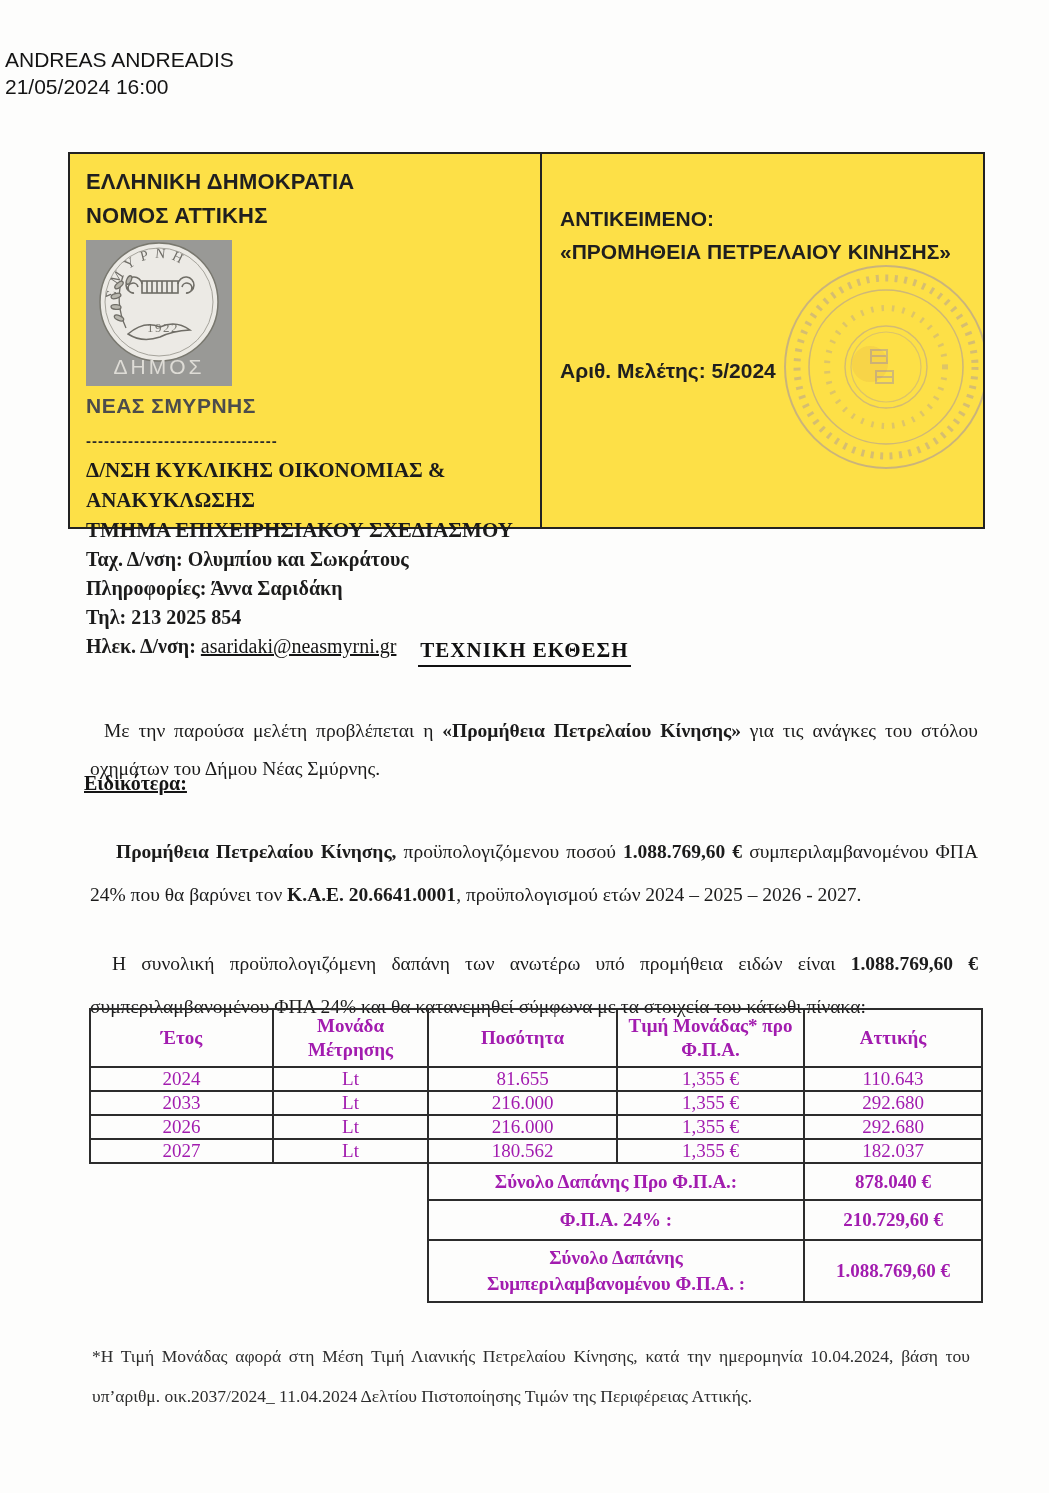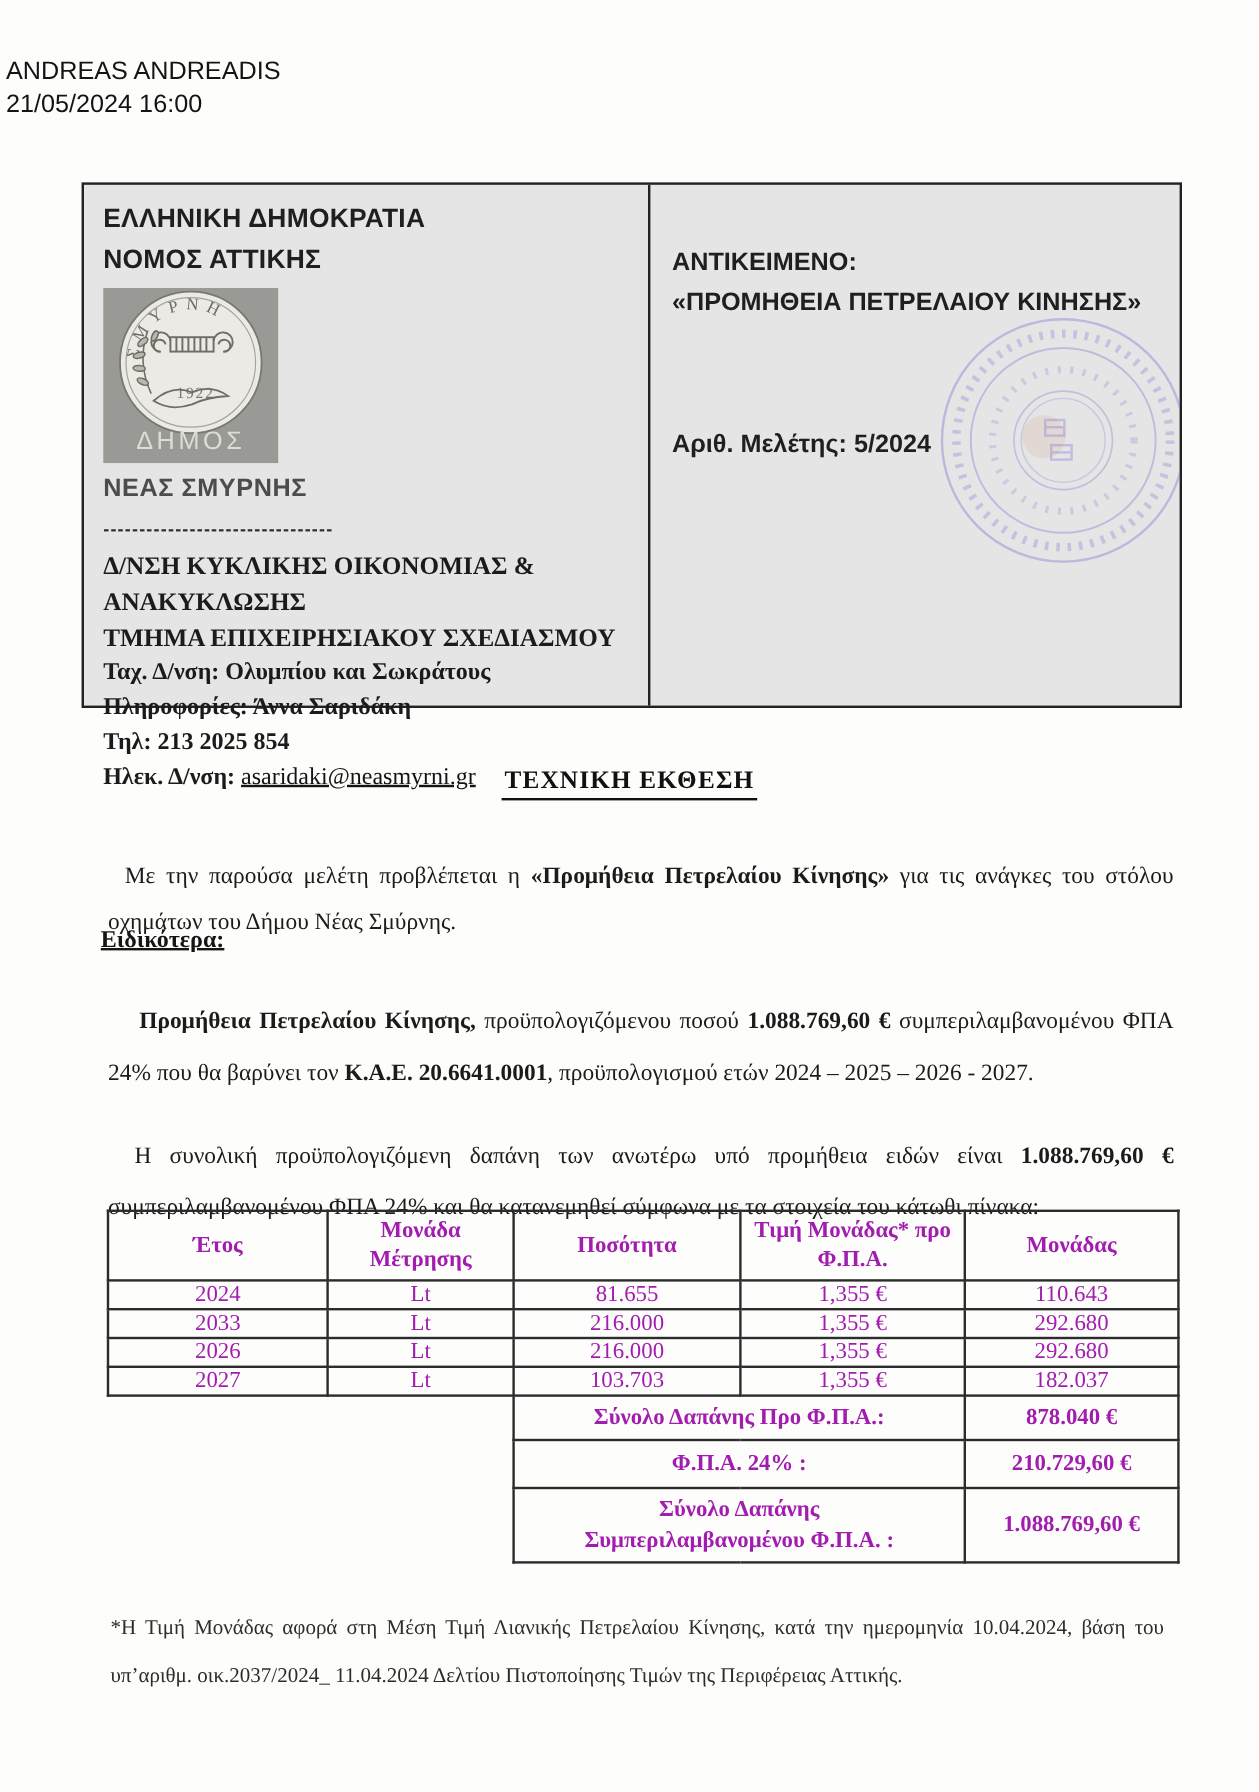--- a/index.html
+++ b/index.html
@@ -7,23 +7,23 @@
     position:relative;width:1049px;height:1493px;background:#fdfdfc;
     overflow:hidden;color:#1c1c1c;
   }
   
   .sig{
     position:absolute;left:5px;top:46px;
     font-family:"Liberation Sans",sans-serif;font-size:21px;line-height:27px;color:#141414;
   }
   
   .hbox{
-    position:absolute;left:68px;top:152px;width:917px;height:438px;
+    position:absolute;left:68px;top:152px;width:917px;height:377px;
     border:2px solid #222;box-sizing:border-box;display:flex;
-    background:#e5e5e5;
+    background:#fde047;
   }
   .hleft{
     width:472px;box-sizing:border-box;border-right:2px solid #222;
     padding:11px 14px 0 16px;
   }
   .hright{flex:1;position:relative;overflow:hidden;}
   .org-line{
     font-family:"Liberation Sans",sans-serif;font-weight:bold;font-size:22px;
     line-height:34px;color:#1f1f1f;letter-spacing:.2px;
   }
@@ -215,21 +215,21 @@
         <col style="width:189px">
         <col style="width:187px">
         <col style="width:178px">
     </colgroup>
     <tbody>
         <tr class="r-head">
       <th>Έτος</th>
       <th>Μονάδα Μέτρησης</th>
       <th>Ποσότητα</th>
       <th>Τιμή Μονάδας* προ Φ.Π.Α.</th>
-      <th>Μονάδας</th>
+      <th>Αττικής</th>
     </tr>
     <tr class="r-data">
       <td>2024</td>
       <td>Lt</td>
       <td>81.655</td>
       <td>1,355 €</td>
       <td>110.643</td>
     </tr>
     <tr class="r-data">
       <td>2033</td>
@@ -241,21 +241,21 @@
     <tr class="r-data">
       <td>2026</td>
       <td>Lt</td>
       <td>216.000</td>
       <td>1,355 €</td>
       <td>292.680</td>
     </tr>
     <tr class="r-data">
       <td>2027</td>
       <td>Lt</td>
-      <td>103.703</td>
+      <td>180.562</td>
       <td>1,355 €</td>
       <td>182.037</td>
     </tr>
     <tr class="r-s1">
       <td class="blank"></td>
       <td class="blank"></td>
       <td class="sum-label" colspan="2">Σύνολο Δαπάνης Προ Φ.Π.Α.:</td>
       <td class="sum-value">878.040 €</td>
     </tr>
     <tr class="r-s2">

